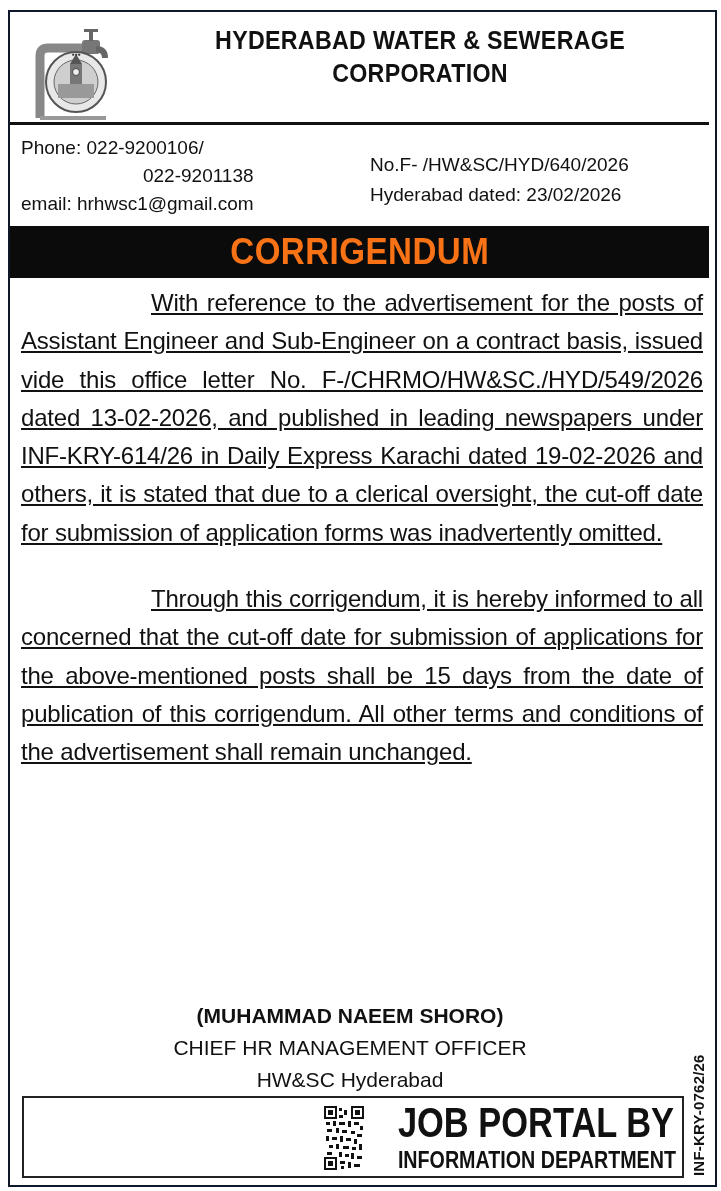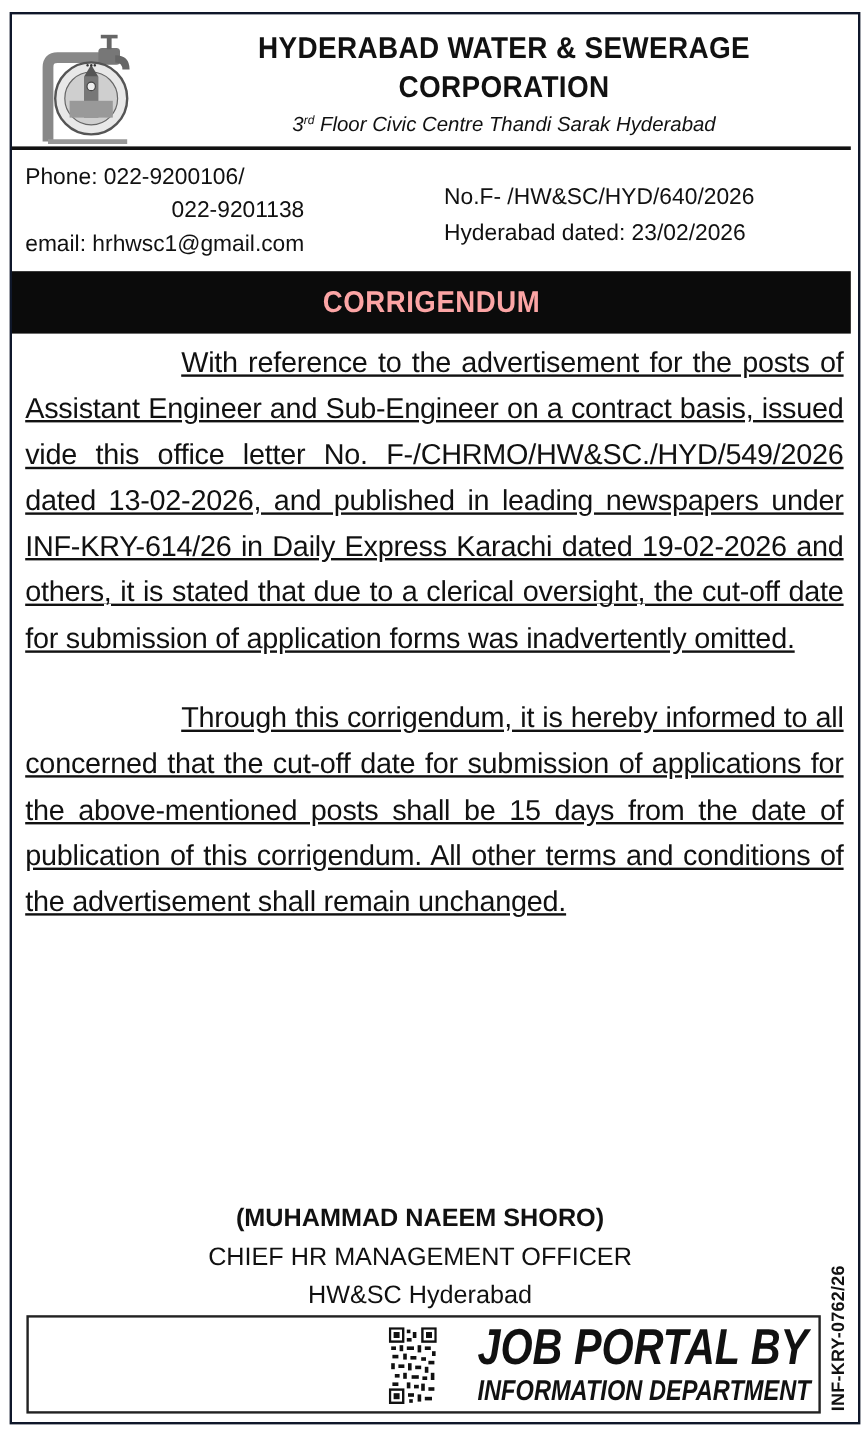--- a/index.html
+++ b/index.html
@@ -34,22 +34,22 @@
     .contact {
       position: absolute; left: 0; top: 116px; width: 699px; height: 100px;
     }
     .contact-left { position: absolute; left: 11px; top: 6px; font-size: 19px; line-height: 28px; }
     .contact-left .indent { padding-left: 90px; display: block; text-align: right; }
     .contact-right { position: absolute; left: 360px; top: 22px; font-size: 19px; line-height: 30px; }
 
     
     .banner {
       position: absolute; left: 0; top: 214px; width: 699px; height: 52px;
-      background: #0b0b0b; color: #fca5a5; text-align: center;
-      font-weight: bold; font-size: 25px; line-height: 52px; letter-spacing: 0.5px;
+      background: #0b0b0b; color: #f97316; text-align: center;
+      font-weight: bold; font-size: 36px; line-height: 52px; letter-spacing: 0.5px;
     }
     .banner span { display: inline-block; transform: scaleX(0.92); }
 
     
     .body-text {
       position: absolute; left: 11px; top: 272px; width: 682px;
       font-size: 24px; line-height: 38.3px; text-align: justify;
       letter-spacing: -0.2px;
     }
     .body-text p { text-indent: 130px; text-decoration: underline; }
@@ -76,21 +76,21 @@
       display: inline-block; position: relative; width: 12px; height: 30px; margin-right: 2px;
       vertical-align: -3px;
     }
     .iwork-i .dot { position: absolute; left: 2px; top: -4px; width: 8px; height: 9px; background: #111; border-radius: 50%; }
     .iwork-i .stem { position: absolute; left: 3px; top: 8px; width: 7px; height: 22px; background: #111; border-radius: 0 0 0 3px; }
     .iwork-url { position: absolute; left: 64px; top: 50px; font-size: 12px; transform: scaleX(0.9); transform-origin: left; }
 
     .qr {
       position: absolute; left: 300px; top: 8px; width: 40px; height: 64px;
     }
-    .portal { position: absolute; left: 346px; top: 2px; width: 310px; text-align: right; font-style: italic; }
+    .portal { position: absolute; left: 346px; top: 2px; width: 310px; text-align: right; }
     .portal-title {
       font-weight: bold; font-size: 42px; line-height: 46px; white-space: nowrap;
       transform: scaleX(0.82); transform-origin: center;
     }
     .portal-sub {
       font-weight: bold; font-size: 24px; line-height: 28px; white-space: nowrap;
       transform: scaleX(0.82); transform-origin: center;
     }
 
     .vertical-ref {
@@ -122,23 +122,20 @@
         <rect x="44" y="38" width="12" height="34" fill="#777"></rect>
         <polygon points="44,38 50,28 56,38" fill="#555"></polygon>
         <circle cx="50" cy="46" r="3.5" fill="#eee" stroke="#444" stroke-width="1"></circle>
         <rect x="32" y="58" width="36" height="14" fill="#999"></rect>
         <text x="50" y="30" font-size="5" text-anchor="middle" fill="#333" font-family="Liberation Sans, sans-serif">●●●</text>
       </svg>
     </div>
     <div class="org-name">
       <div>HYDERABAD WATER &amp; SEWERAGE</div>
       <div>CORPORATION</div>
-    </div>
-    <div class="address">
-      <span>3</span><sup>rd</sup><span> Floor Civic Centre Thandi Sarak Hyderabad</span>
     </div>
   </div>
 
   <div class="contact">
     <div class="contact-left">
       <span>Phone: 022-9200106/</span>
       <span class="indent">022-9201138</span>
       <span>email: hrhwsc1@gmail.com</span>
     </div>
     <div class="contact-right">

